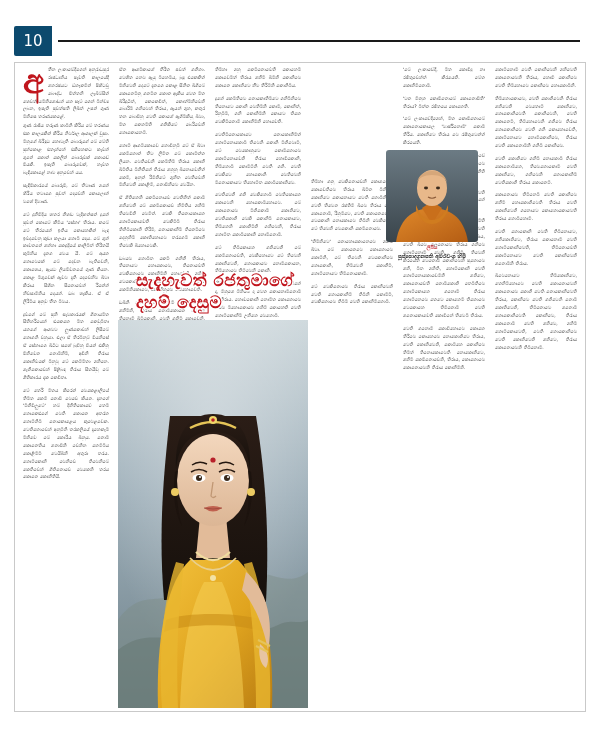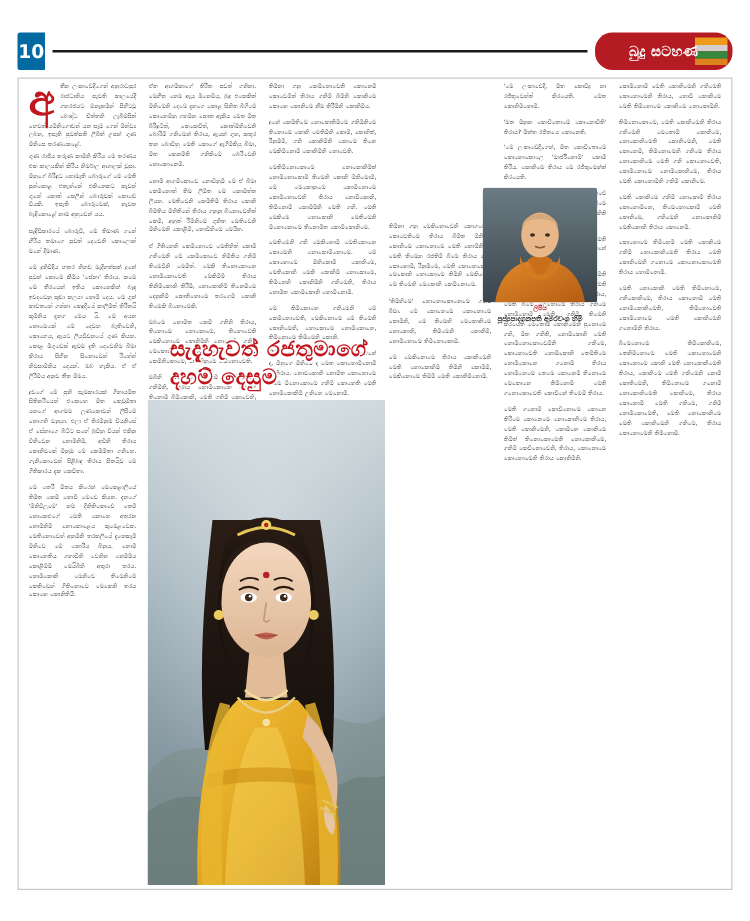--- a/index.html
+++ b/index.html
@@ -23,24 +23,24 @@
 
   
   .header {
     position: absolute;
     left: 14px; top: 26px;
     width: 572px; height: 30px;
     display: flex;
     align-items: stretch;
   }
   .page-num {
-    width: 22px;
-    background: #0369a1;
+    width: 38px;
+    background: #0c4a6e;
     color: #ffffff;
-    font-weight: bold;
+    font-weight: normal;
     font-size: 15px;
     display: flex;
     align-items: center;
     justify-content: center;
     border-radius: 2px 0 0 2px;
   }
   .header-date {
     flex: 0 0 auto;
     padding: 0 10px;
     display: flex;
@@ -210,29 +210,20 @@
   .spacer-monk { height: 112px; }
 </style>
 </head>
 <body>
 
 <div class="page">
 
   <div class="header">
     <div class="page-num">10</div>
     <div class="header-rule"></div>
-    <div class="masthead">
-      <span class="masthead-text">බුදු සටහණ</span>
-      <span class="masthead-stripes">
-        <i class="s1"></i>
-          <i class="s2"></i>
-          <i class="s3"></i>
-          <i class="s4"></i>
-      </span>
-    </div>
   </div>
 
   <div class="frame"></div>
 
   <div class="cols">
 
     <div class="col c1">
       <div class="dropcap-wrap">
         <span class="dropcap">අ</span>
         <p class="ptext">තීන ලංකාවේදීගෙන් අනුරාධපුර රාජධානිය පැවති කාලයේදී ගනරජයට ඕනෑකමින් පිහිටවූ බෞද්ධ චිත්තනි ලැබීම්සිත් හෙවත් යමිනිගොඩන් යන සෑම් ගෙන් මින්ව්‍ය ලබන, ඉපැති පුවත්පති ලිඛිත් උපන් ගුණ මිනිසෙ තරණකෙළේ.</p>

